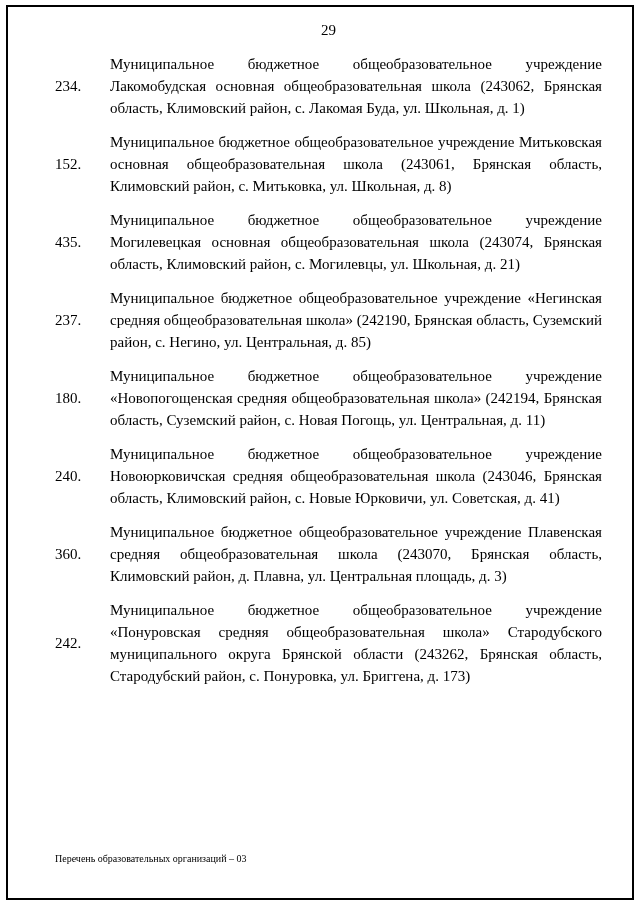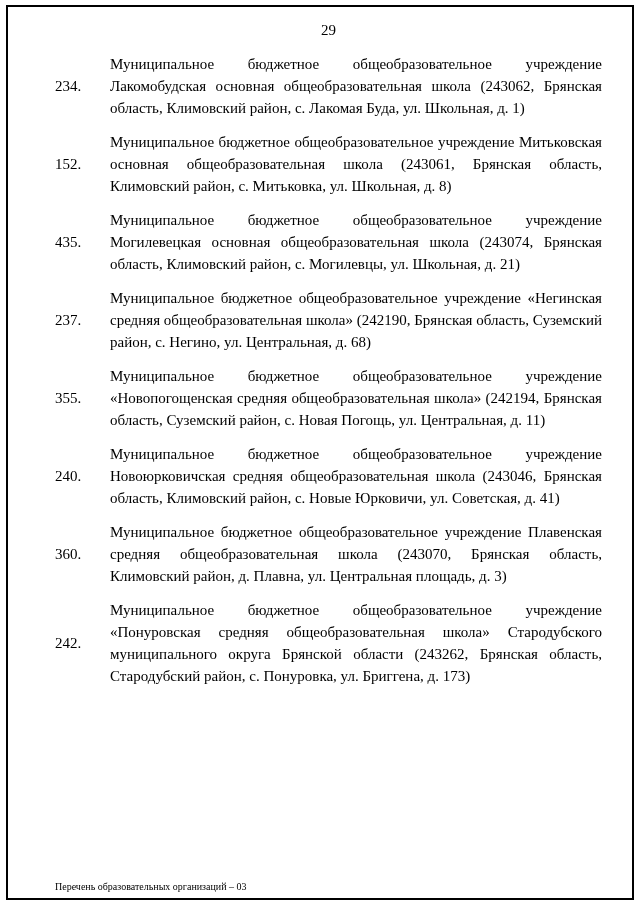--- a/index.html
+++ b/index.html
@@ -55,21 +55,21 @@
     text-align: left;
   }
   .entry .txt {
     flex: 1 1 auto;
     text-align: justify;
     text-justify: inter-word;
   }
   .footer-note {
     position: absolute;
     left: 55px;
-    bottom: 12px;
+    bottom: 40px;
     font-size: 10px;
     line-height: 12px;
   }
 </style>
 </head>
 <body>
 
 <div class="page-frame"></div>
 
 <div class="page-inner">
@@ -83,24 +83,24 @@
       <div class="entry">
         <div class="num">152.</div>
         <div class="txt">Муниципальное бюджетное общеобразовательное учреждение Митьковская основная общеобразовательная школа (243061, Брянская область, Климовский район, с. Митьковка, ул. Школьная, д. 8)</div>
       </div>
       <div class="entry">
         <div class="num">435.</div>
         <div class="txt">Муниципальное бюджетное общеобразовательное учреждение Могилевецкая основная общеобразовательная школа (243074, Брянская область, Климовский район, с. Могилевцы, ул. Школьная, д. 21)</div>
       </div>
       <div class="entry">
         <div class="num">237.</div>
-        <div class="txt">Муниципальное бюджетное общеобразовательное учреждение «Негинская средняя общеобразовательная школа» (242190, Брянская область, Суземский район, с. Негино, ул. Центральная, д. 68)</div>
+        <div class="txt">Муниципальное бюджетное общеобразовательное учреждение «Негинская средняя общеобразовательная школа» (242190, Брянская область, Суземский район, с. Негино, ул. Центральная, д. 85)</div>
       </div>
       <div class="entry">
-        <div class="num">355.</div>
+        <div class="num">180.</div>
         <div class="txt">Муниципальное бюджетное общеобразовательное учреждение «Новопогощенская средняя общеобразовательная школа» (242194, Брянская область, Суземский район, с. Новая Погощь, ул. Центральная, д. 11)</div>
       </div>
       <div class="entry">
         <div class="num">240.</div>
         <div class="txt">Муниципальное бюджетное общеобразовательное учреждение Новоюрковичская средняя общеобразовательная школа (243046, Брянская область, Климовский район, с. Новые Юрковичи, ул. Советская, д. 41)</div>
       </div>
       <div class="entry">
         <div class="num">360.</div>
         <div class="txt">Муниципальное бюджетное общеобразовательное учреждение Плавенская средняя общеобразовательная школа (243070, Брянская область, Климовский район, д. Плавна, ул. Центральная площадь, д. 3)</div>
       </div>

